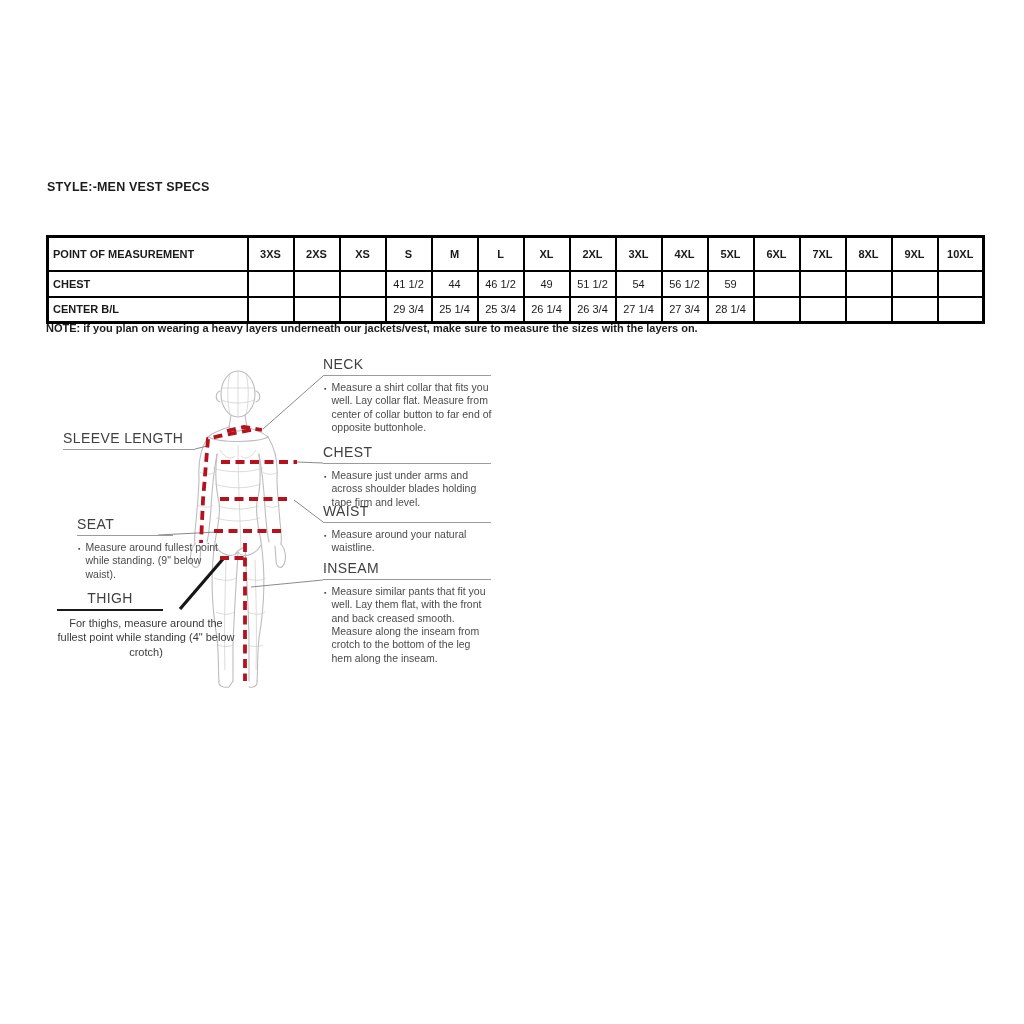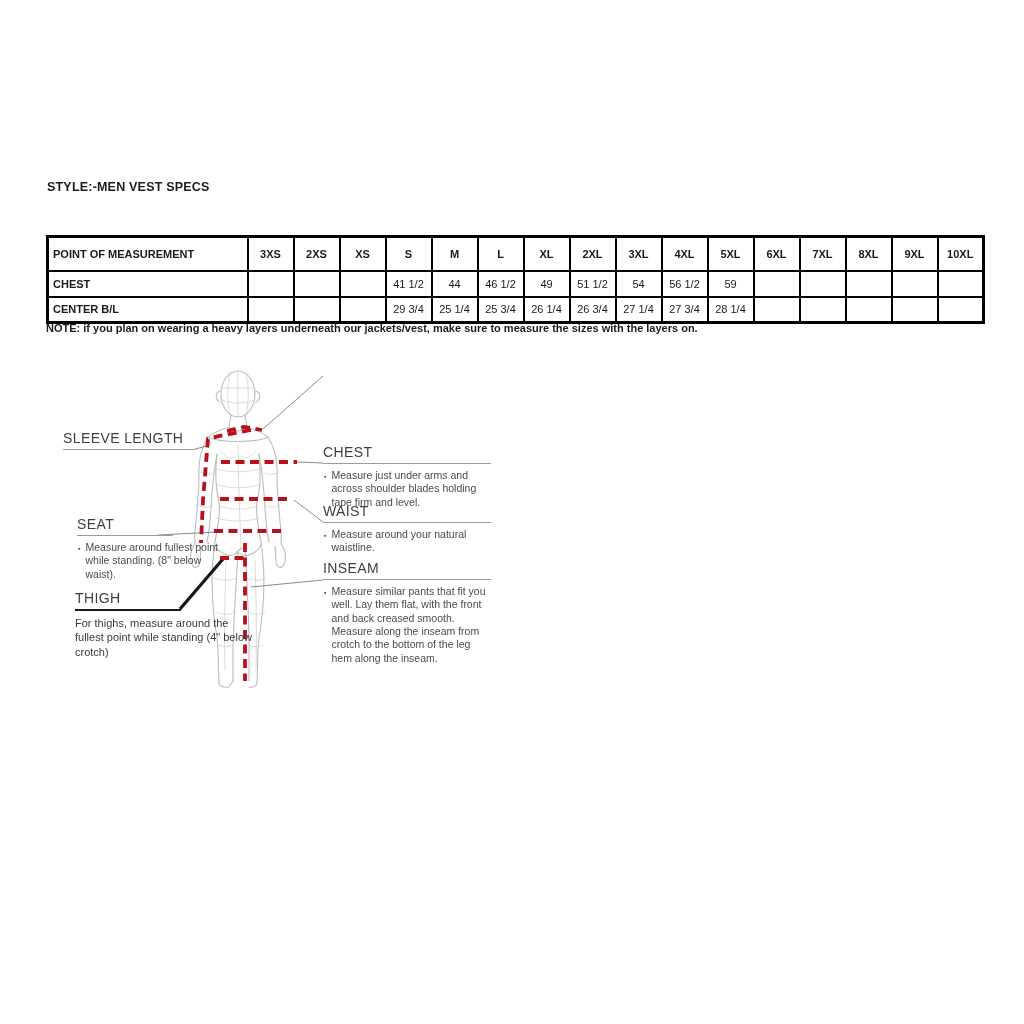--- a/index.html
+++ b/index.html
@@ -61,21 +61,21 @@
   .guide-desc.bulleted::before{
     content:"\25AA";
     font-size:7px;line-height:1;margin:4px 5px 0 1px;color:#4b4b4b;flex:0 0 auto;
   }
   .guide-desc.plain{font-size:11px;color:#3a3a3a;line-height:1.3;}
   
   .sec-sleeve {left:18px; top:80px; width:152px;}
   .sec-sleeve .guide-heading{width:132px;}
   .sec-seat   {left:32px; top:166px;width:142px;}
   .sec-seat .guide-heading{width:96px;}
-  .sec-thigh  {left:30px; top:240px;width:178px;}
+  .sec-thigh  {left:12px; top:240px;width:178px;text-align:center;}
   .sec-thigh .guide-heading{width:106px;}
   .sec-neck   {left:278px;top:6px;  width:170px;}
   .sec-chest  {left:278px;top:94px; width:170px;}
   .sec-waist  {left:278px;top:153px;width:170px;}
   .sec-inseam {left:278px;top:210px;width:170px;}
   .sec-neck .guide-heading,.sec-chest .guide-heading,
   .sec-waist .guide-heading,.sec-inseam .guide-heading{width:168px;}
 </style>
 </head>
 <body>
@@ -248,31 +248,37 @@
     </g>
   </svg>
 
   <div class="guide-section sec-sleeve">
     <div class="guide-heading">SLEEVE LENGTH</div>
   </div>
 
   <div class="guide-section sec-seat">
     <div class="guide-heading">SEAT</div>
     <div class="guide-desc bulleted">
-        <span>Measure around fullest point while standing. (8" below waist).</span>
+        <span>Measure around fullest point while standing. (9" below waist).</span>
       </div>
   </div>
 
   <div class="guide-section sec-thigh">
     <div class="guide-heading thick">THIGH</div>
     <div class="guide-desc plain">
         <span>For thighs, measure around the fullest point while standing (4" below crotch)</span>
       </div>
   </div>
 
+  <div class="guide-section sec-neck">
+    <div class="guide-heading">NECK</div>
+    <div class="guide-desc bulleted">
+        <span>Measure a shirt collar that fits you well. Lay collar flat. Measure from center of collar button to far end of opposite buttonhole.</span>
+      </div>
+  </div>
 
   <div class="guide-section sec-chest">
     <div class="guide-heading">CHEST</div>
     <div class="guide-desc bulleted">
         <span>Measure just under arms and across shoulder blades holding tape firm and level.</span>
       </div>
   </div>
 
   <div class="guide-section sec-waist">
     <div class="guide-heading">WAIST</div>

